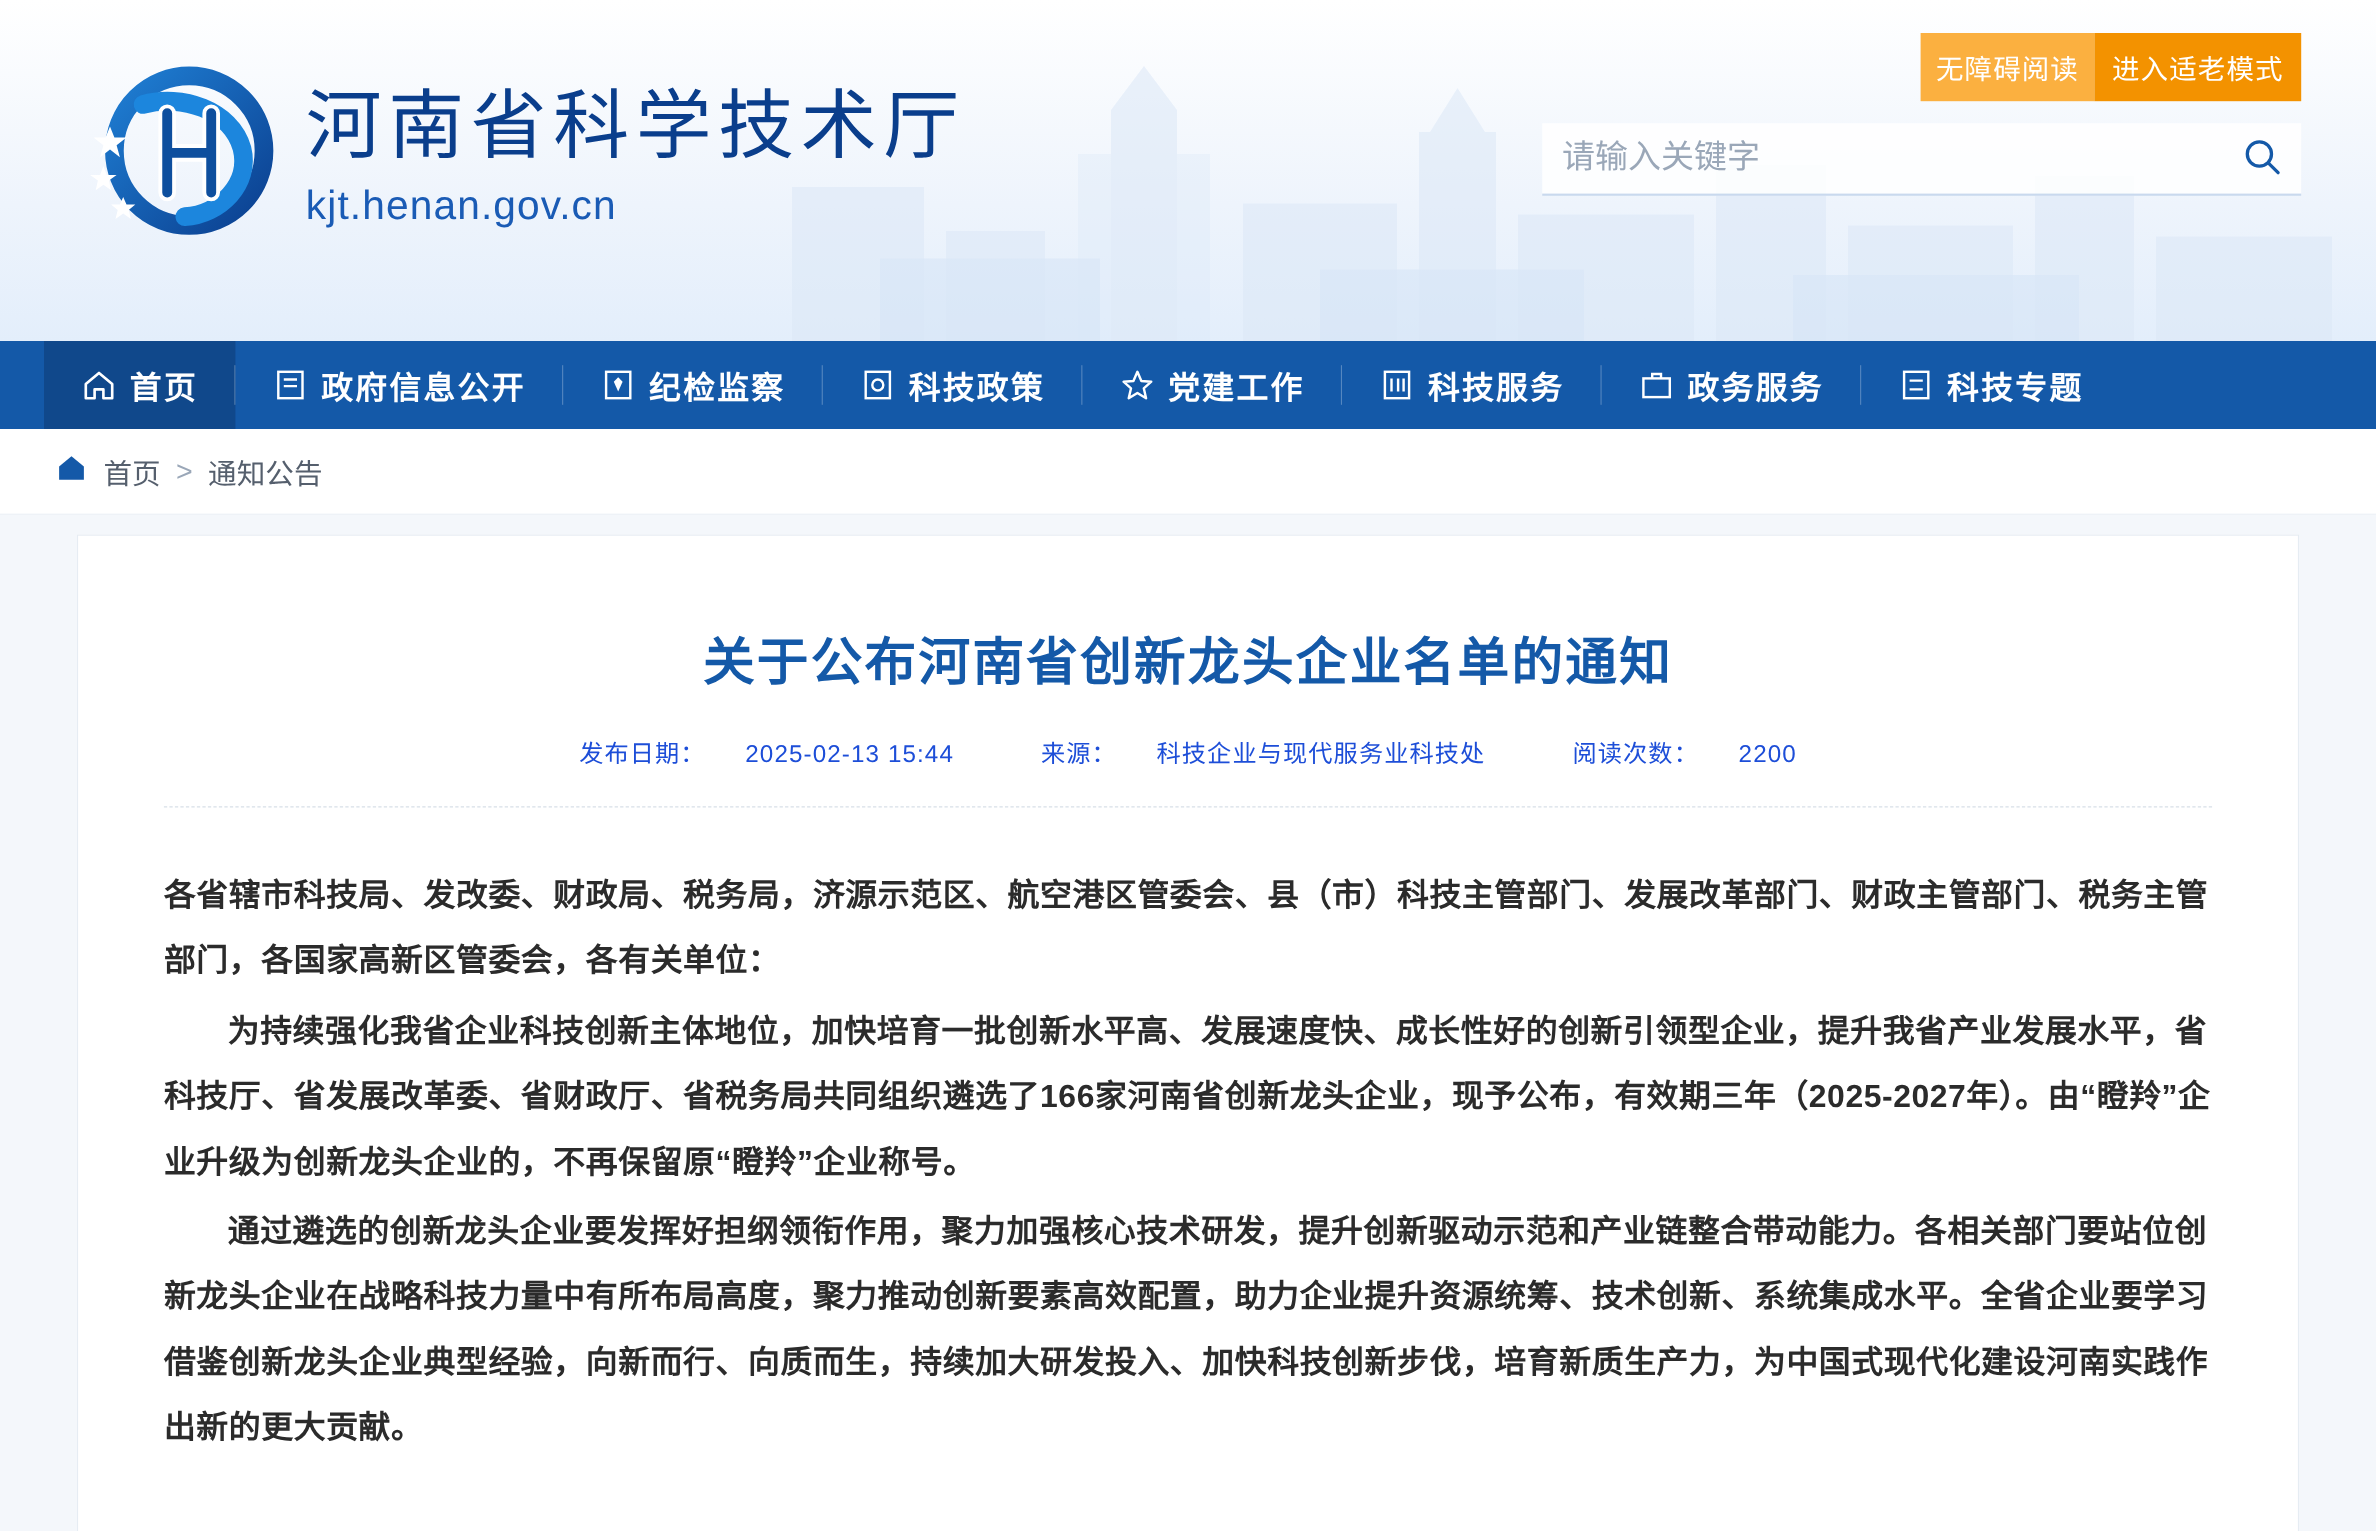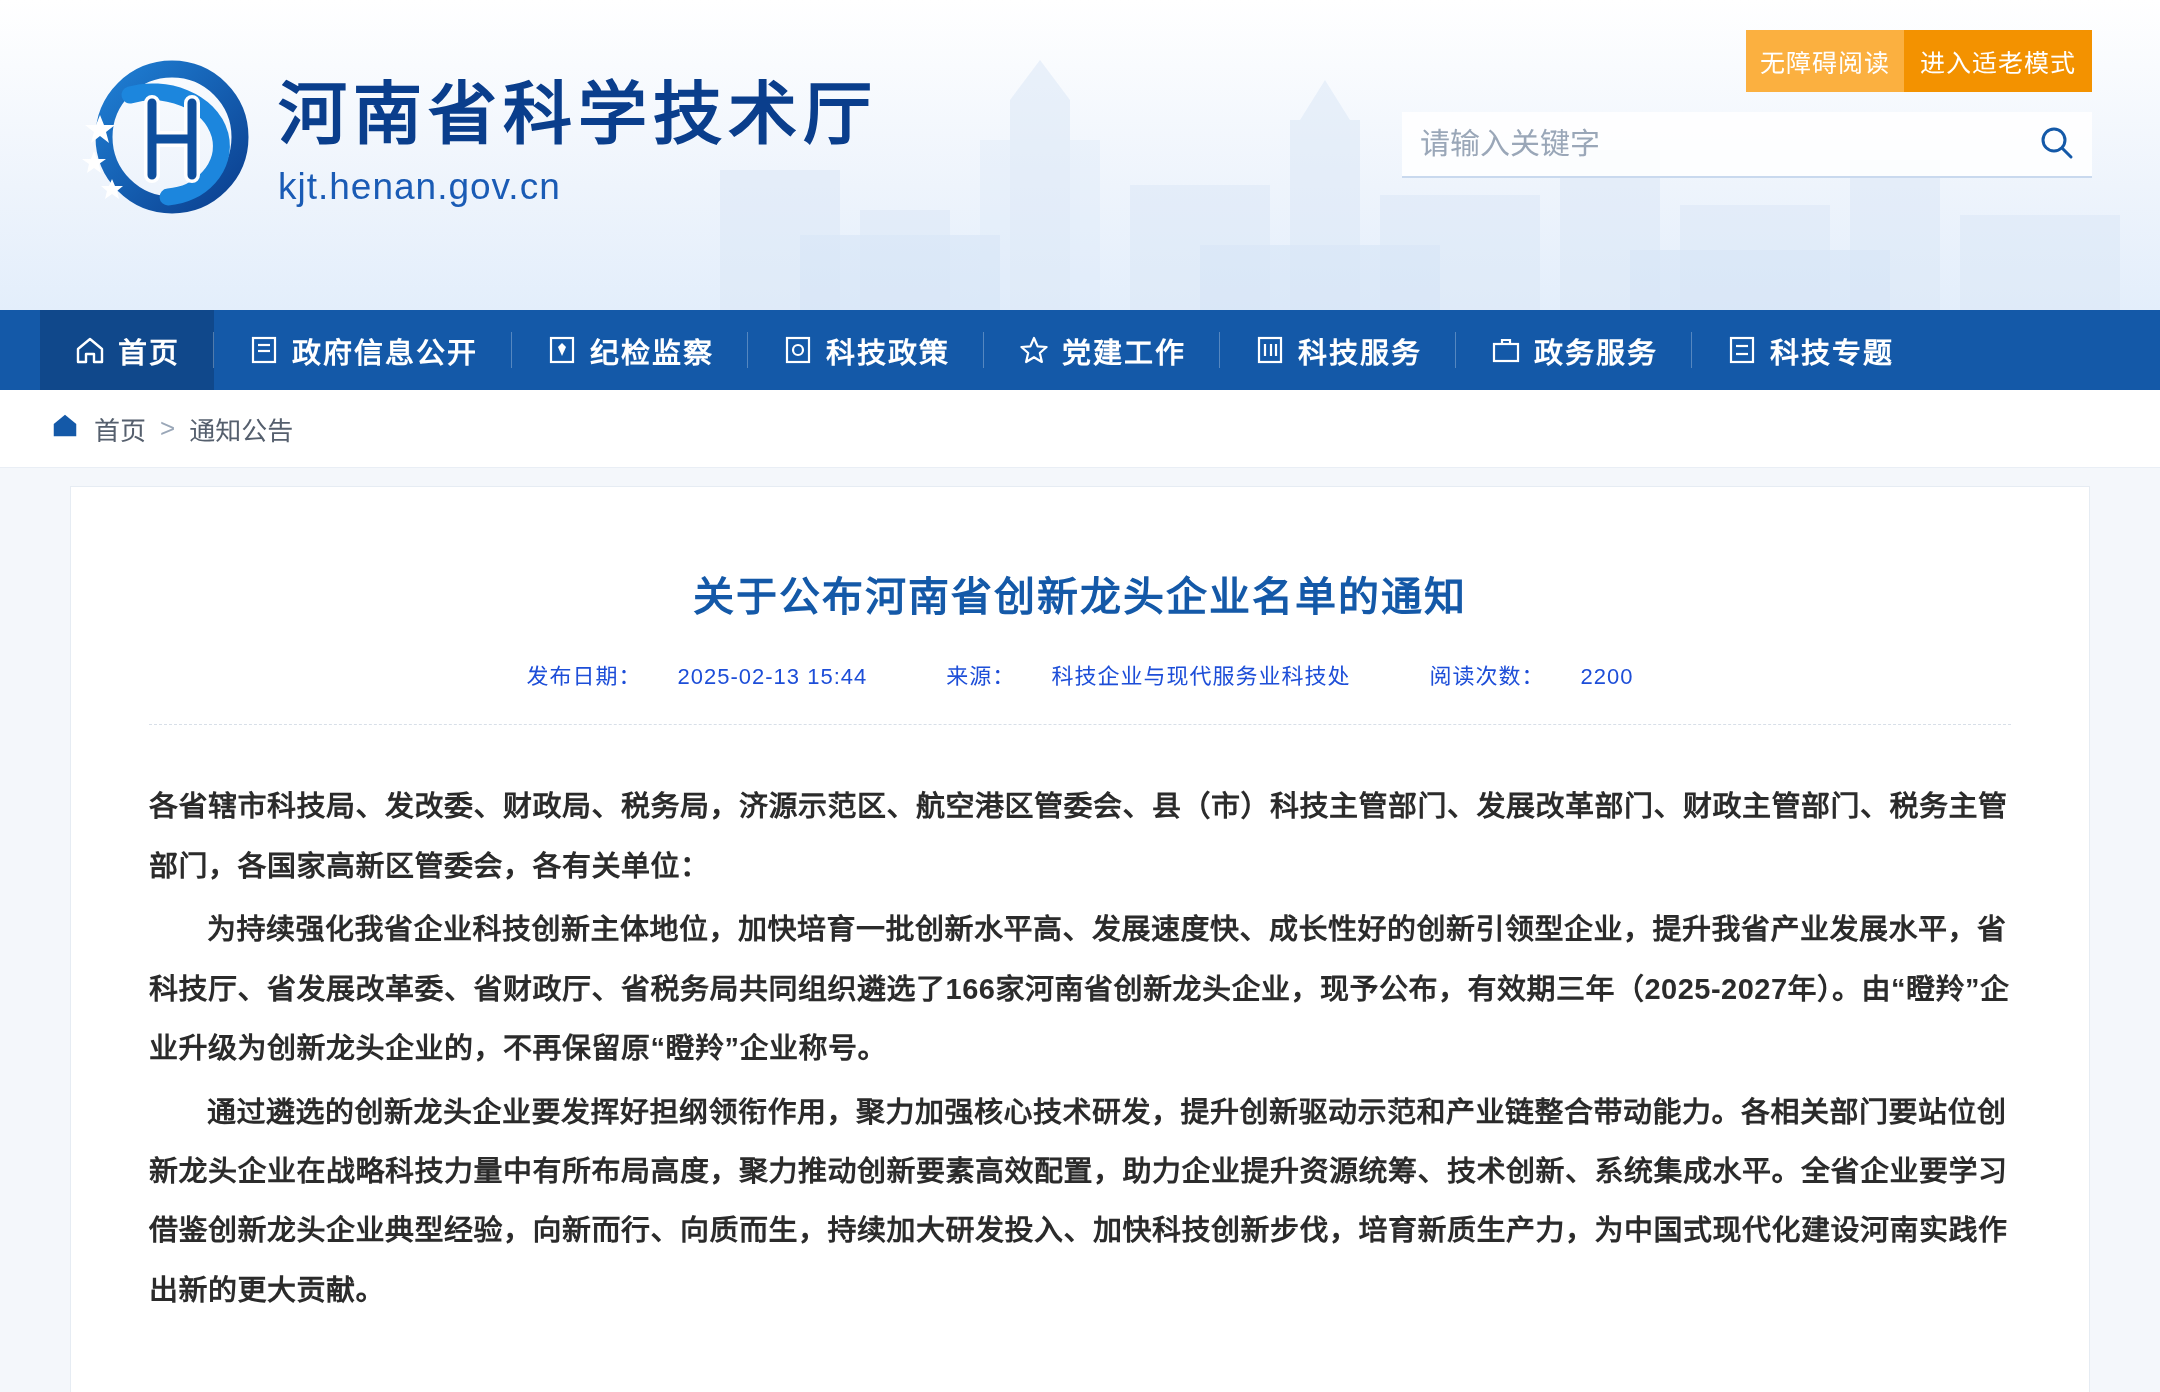--- a/index.html
+++ b/index.html
@@ -30,21 +30,21 @@
     display: flex;
     align-items: center;
   }
   .logo-mark {
     width: 200px; height: 175px;
     position: relative;
   }
   .logo-text { margin-left: 18px; }
   .site-title {
     font-size: 69px;
-    font-weight: 700;
+    font-weight: 400;
     color: #0a3e8c;
     letter-spacing: 6px;
     line-height: 1.1;
     white-space: nowrap;
   }
   .site-domain {
     font-size: 37px;
     color: #1a5bb5;
     letter-spacing: 1px;
     margin-top: 14px;
@@ -173,21 +173,21 @@
   .article {
     width: 2020px;
     margin: 0 auto;
     background: #ffffff;
     border: 1px solid #e6ecf3;
     min-height: 910px;
     padding: 58px 78px 40px 78px;
   }
   .art-title {
     text-align: center;
-    font-size: 41px;
+    font-size: 47px;
     font-weight: 700;
     color: #1459a8;
     letter-spacing: 2px;
     line-height: 1.4;
     margin-top: 24px;
   }
   .art-meta {
     text-align: center;
     font-size: 22px;
     color: #1d4ed8;

